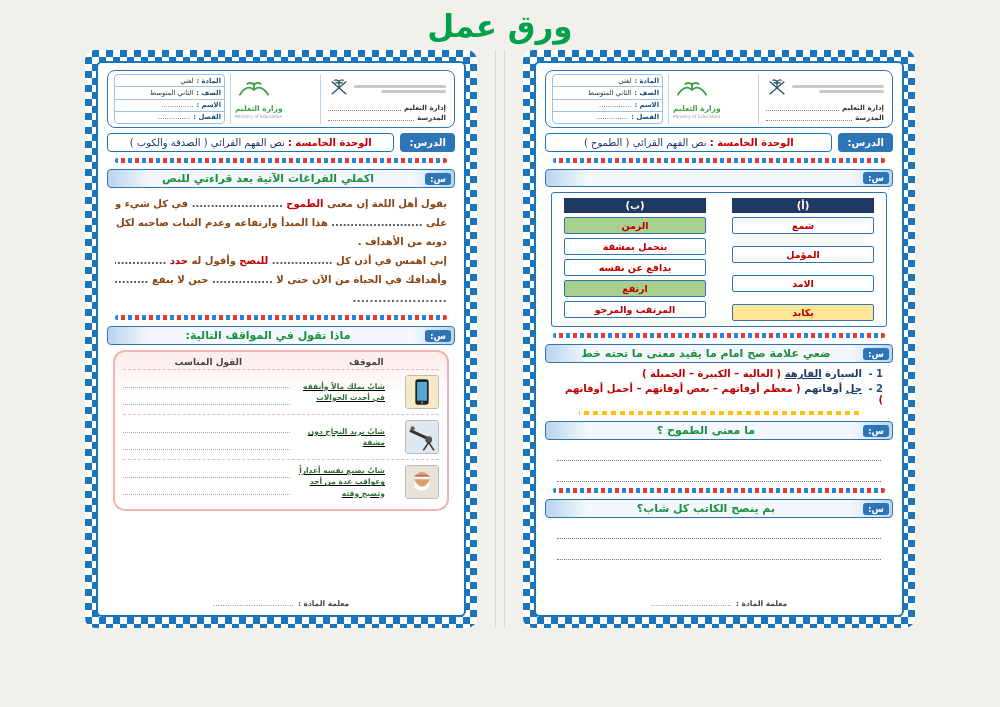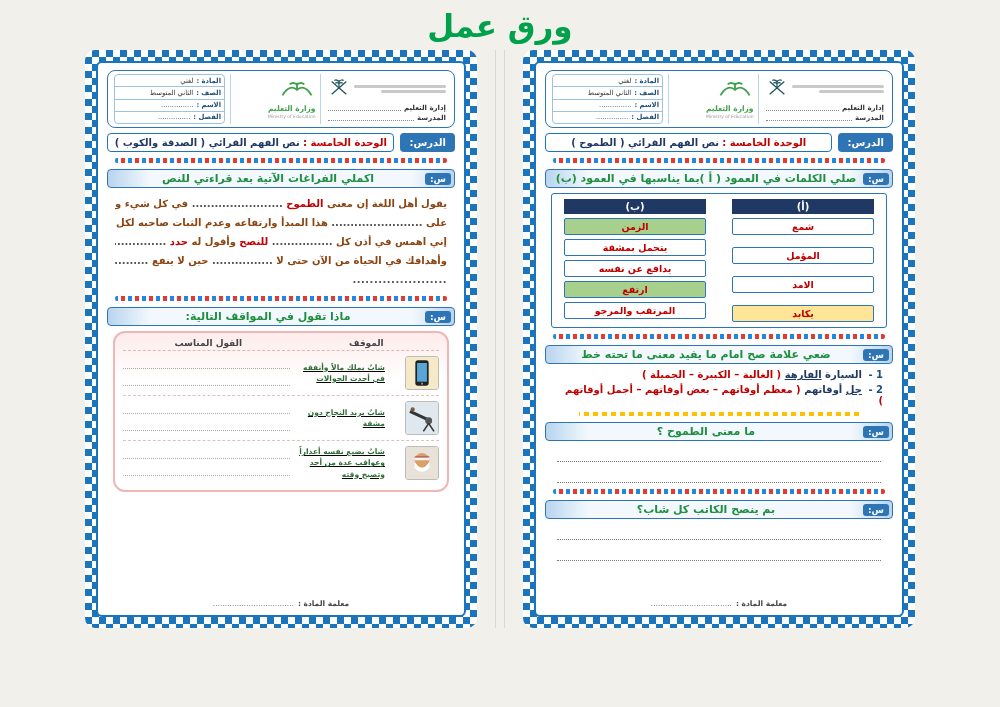--- a/index.html
+++ b/index.html
@@ -16,36 +16,36 @@
 
   
   .hdr { display:flex; border:1.5px solid #2e75b6; border-radius:8px; padding:3px 6px; gap:5px; min-height:58px; align-items:stretch; }
   .hdr-admin { flex:1.25; display:flex; flex-direction:column; justify-content:center; gap:2px; padding:1px 2px; }
   .admin-top { display:flex; align-items:center; gap:4px; }
   .scribbles { flex:1; display:flex; flex-direction:column; gap:2px; }
   .scribble { height:3px; background:#c9c9c9; border-radius:2px; }
   .scribble.s2 { width:70%; }
   .admin-line { display:flex; align-items:center; gap:3px; font-size:7px; color:#333; font-weight:bold; }
   .admin-dots { flex:1; border-bottom:1px dotted #888; height:6px; }
-  .hdr-logo { flex:0.85; display:flex; flex-direction:column; align-items:flex-start; justify-content:center;
+  .hdr-logo { flex:0.85; display:flex; flex-direction:column; align-items:flex-end; justify-content:center;
               border-right:1px solid #b9d4ec; border-left:1px solid #b9d4ec; padding:0 4px; gap:1px; }
   .logo-ar { color:#3fa14b; font-size:7.5px; font-weight:bold; }
   .logo-en { color:#999; font-size:4.5px; }
   .hdr-fields { flex:1.15; border:1px solid #9cc3e5; border-radius:4px; display:flex; flex-direction:column; overflow:hidden; }
   .frow { flex:1; display:flex; align-items:center; border-bottom:1px solid #9cc3e5; padding:0 3px; gap:3px; }
   .frow:last-child { border-bottom:none; }
   .flabel { color:#1f4e79; font-weight:bold; font-size:6.8px; white-space:nowrap; }
   .fvalue { color:#333; font-size:6.8px; white-space:nowrap; }
 
   
   .lesson-row { display:flex; gap:6px; align-items:stretch; }
   .lesson-label { background:#2e75b6; color:#fff; font-weight:bold; font-size:10px; padding:3px 9px; border-radius:4px; display:flex; align-items:center; }
   .lesson-box { flex:1; border:1.5px solid #1b75bc; border-radius:4px; text-align:center; font-size:10px; padding:3px 2px; background:#fff; }
   .unit-label { color:#c00000; font-weight:bold; }
-  .unit-title { color:#1f3864; font-weight:bold; }
+  .unit-title { color:#1f3864; font-weight:normal; }
 
   .sep { height:5px; margin:1px 8px; border-radius:2px;
          background:repeating-linear-gradient(to left,#e53935 0 4px,transparent 4px 7px,#1e88e5 7px 11px,transparent 11px 14px); }
   .sep-yellow { height:4px; margin:1px 34px;
          background:repeating-linear-gradient(to left,#ffc000 0 5px,transparent 5px 9px); }
 
   .qbar { display:flex; align-items:center; border:1.5px solid #2e75b6; border-radius:4px; padding:2px 3px;
           background:linear-gradient(to left,#b8d4ee,#f2f8fd 12%,#f2f8fd 88%,#b8d4ee); }
   .qtag { background:#2e75b6; color:#fff; font-size:9px; font-weight:bold; padding:1px 5px; border-radius:3px; }
   .qtitle { flex:1; text-align:center; color:#1e8f3e; font-weight:bold; font-size:11px; }
@@ -171,21 +171,20 @@
           <div class="lesson-box">
             <span class="unit-label">الوحدة الخامسة :</span>
             <span class="unit-title">نص الفهم القرائي  ( الطموح  )</span>
           </div>
         </div>
 
         <div class="sep"></div>
 
         <div class="qbar">
           <span class="qtag">س:</span>
-          <span class="qtitle">صلي الكلمات في العمود ( أ )بما يناسبها في العمود (ب)</span>
         </div>
 
         <div class="match-wrap">
           <div class="match">
             <div class="mcol">
               <div class="mhead">(أ)</div>
               <div style="display: flex; flex-direction: column; gap: 12px;">
                   <div class="mcell">شمع</div>
                   <div class="mcell">المؤمل</div>
                   <div class="mcell">الامد</div>
@@ -323,20 +322,21 @@
         <div class="sep"></div>
 
         <div class="qbar">
           <span class="qtag">س:</span>
           <span class="qtitle">اكملي الفراغات الآتية بعد قراءتي للنص</span>
         </div>
 
         <div class="para">
             <div class="pline"><span class="seg-plain">يقول أهل اللغة إن معنى </span><span class="seg-red">الطموح</span><span class="seg-plain"> </span><span class="seg-dots">........................</span><span class="seg-plain"> في كل شيء وهذا بذاته دليل</span></div>
             <div class="pline"><span class="seg-plain">على </span><span class="seg-dots">........................</span><span class="seg-plain"> هذا المبدأ وارتفاعه وعدم الثبات صاحبه لكل ما كان</span></div>
+            <div class="pline"><span class="seg-plain">دونه من الأهداف .</span></div>
             <div class="pline"><span class="seg-plain">إني اهمس في أذن كل </span><span class="seg-dots">................</span><span class="seg-plain"> </span><span class="seg-red">للنصح</span><span class="seg-plain"> وأقول له  </span><span class="seg-red">حدد</span><span class="seg-plain"> </span><span class="seg-dots">..............</span></div>
             <div class="pline"><span class="seg-plain">وأهدافك في الحياة  من الآن حتى لا </span><span class="seg-dots">................</span><span class="seg-plain"> حين لا ينفع </span><span class="seg-dots">..............</span></div>
             <div class="pline"><span class="seg-dots">......................</span></div>
           </div>
 
         <div class="sep"></div>
 
         <div class="qbar">
           <span class="qtag">س:</span>
           <span class="qtitle">ماذا تقول في المواقف التالية:</span>

